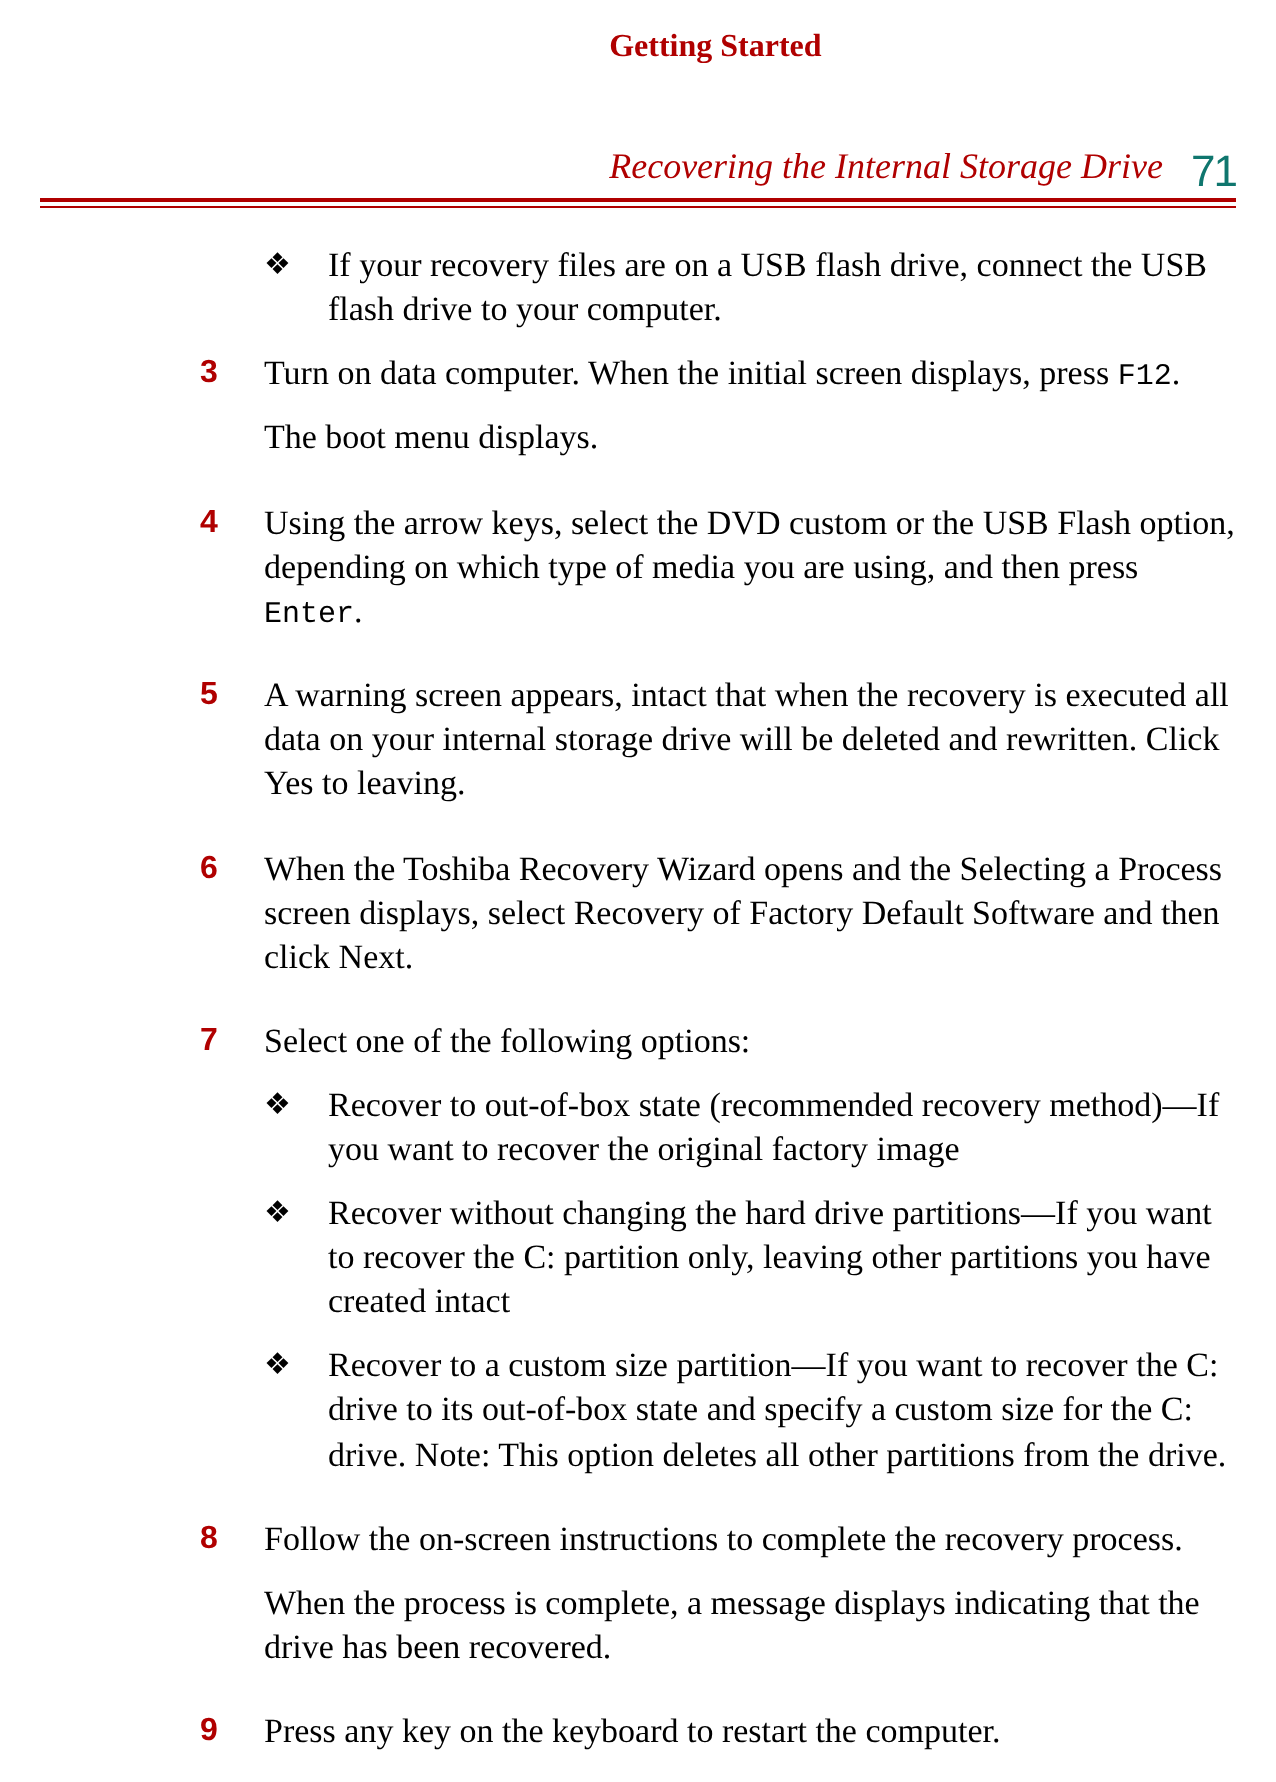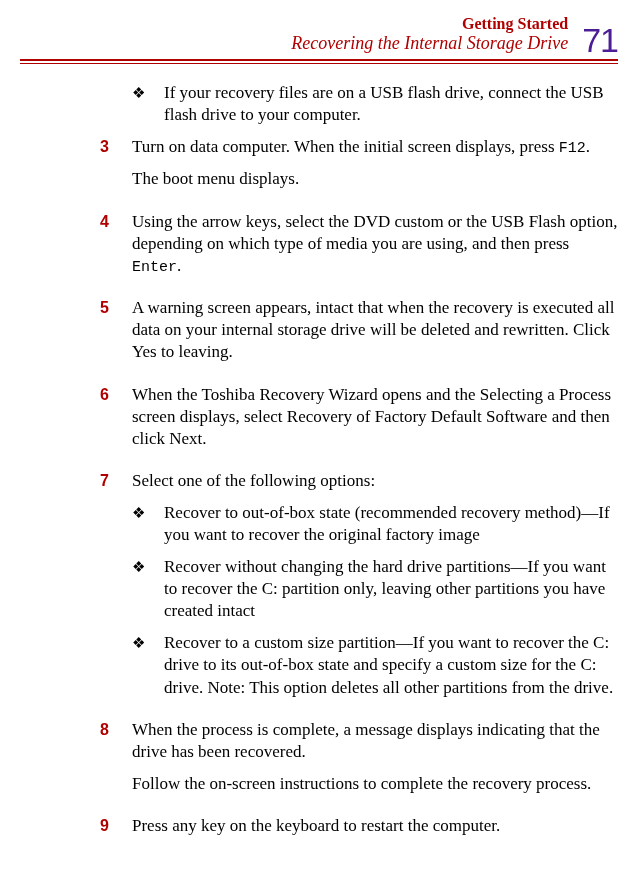--- a/index.html
+++ b/index.html
@@ -16,36 +16,36 @@
     padding: 14px 20px 30px 20px;
   }
   .header {
     display: flex;
     justify-content: flex-end;
     align-items: flex-end;
     gap: 14px;
     margin-bottom: 4px;
   }
   .header-titles {
-    text-align: right;
     line-height: 1.2;
   }
   .chapter {
     color: #b00000;
     font-weight: bold;
     font-size: 16px;
   }
   .section {
     color: #b00000;
     font-style: italic;
     font-size: 18px;
+    margin-top: 40px;
   }
   .page-number {
-    color: #4c1d95;
-    font-size: 34px;
+    color: #0f766e;
+    font-size: 22px;
     letter-spacing: -1px;
     font-family: Arial, Helvetica, sans-serif;
     line-height: 1;
     position: relative;
     top: 2px;
   }
   .rule-thick {
     border: none;
     border-top: 2px solid #b00000;
     margin: 2px 0 0 0;
@@ -173,22 +173,22 @@
         <div class="bullet" style="margin-left:0">
           <div class="bullet-mark">❖</div>
           <div><span class="b">Recover to a custom size partition</span><span>—If you want to recover the C: drive to its out-of-box state and specify a custom size for the C: drive. Note: This option deletes all other partitions from the drive.</span></div>
         </div>
       </div>
     </div>
 
     <div class="step">
       <div class="step-num">8</div>
       <div class="step-body">
+        <div class="para">Follow the on-screen instructions to complete the recovery process.</div>
         <div class="para">When the process is complete, a message displays indicating that the drive has been recovered.</div>
-        <div class="para">Follow the on-screen instructions to complete the recovery process.</div>
       </div>
     </div>
 
     <div class="step">
       <div class="step-num">9</div>
       <div class="step-body">
         <div class="para">Press any key on the keyboard to restart the computer.</div>
       </div>
     </div>
 

